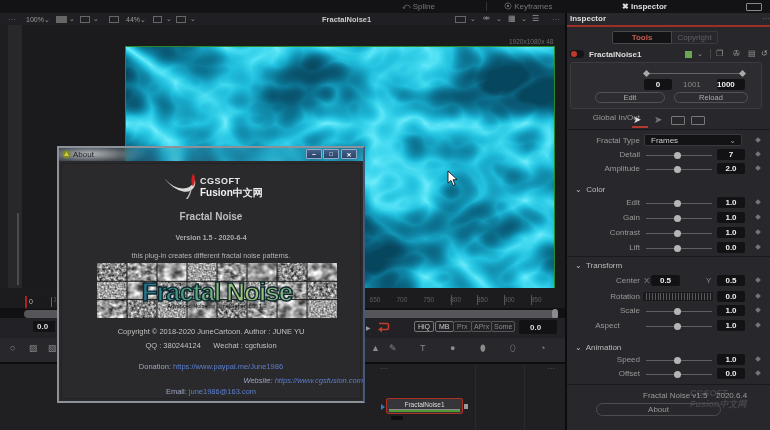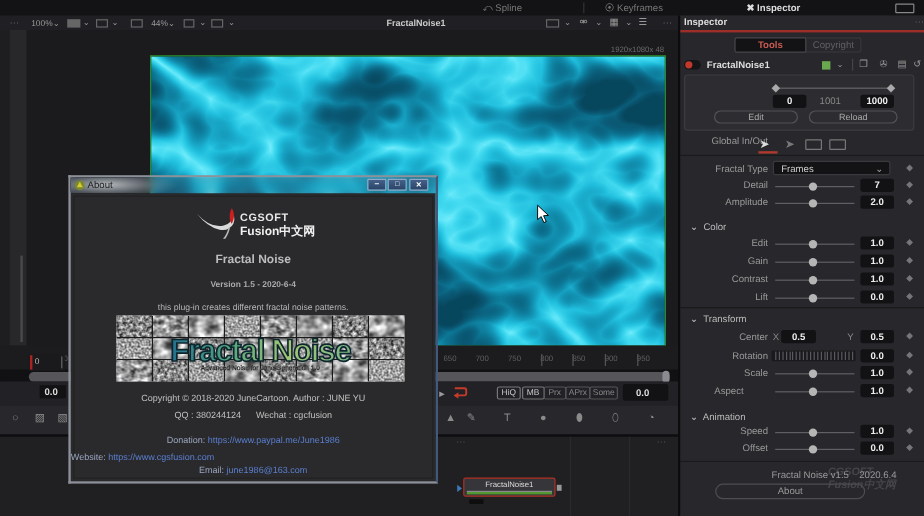--- a/index.html
+++ b/index.html
@@ -171,21 +171,21 @@
   <div class="abs txt" style="left:748px;top:49px;font-size:8px;color:#999;">▤</div>
   <div class="abs txt" style="left:761px;top:49px;font-size:8px;color:#999;">↺</div>
 
   <div class="abs" style="left:570px;top:62px;width:192px;height:47px;background:#2d2d31;border:1px solid #3c3c40;border-radius:3px;"></div>
   <div class="abs txt" style="left:580px;top:69px;width:60px;text-align:right;font-size:8px;margin-top:44px;">Global In/Out</div>
   <div class="abs" style="left:646px;top:73px;width:97px;height:1px;background:#66666a;"></div>
   <div class="abs" style="left:644px;top:71px;width:5px;height:5px;background:#aaa;transform:rotate(45deg);"></div>
   <div class="abs" style="left:740px;top:71px;width:5px;height:5px;background:#aaa;transform:rotate(45deg);"></div>
   <div class="abs" style="left:644px;top:79px;width:28px;height:11px;background:#121214;border-radius:2px;color:#eee;font-size:8px;font-weight:bold;text-align:center;line-height:11px;">0</div>
   <div class="abs txt" style="left:683px;top:80px;color:#888;font-size:8px;">1001</div>
-  <div class="abs" style="left:717px;top:79px;width:28px;height:11px;background:#121214;border-radius:2px;color:#eee;font-size:8px;font-weight:bold;text-align:center;line-height:11px;">1000</div>
+  <div class="abs" style="left:717px;top:79px;width:28px;height:11px;background:#121214;border-radius:2px;color:#eee;font-size:8px;font-weight:bold;line-height:11px;">1000</div>
   <div class="abs" style="left:595px;top:92px;width:70px;height:11px;border:1px solid #535357;border-radius:6px;color:#aaa;font-size:7.5px;text-align:center;line-height:10px;">Edit</div>
   <div class="abs" style="left:674px;top:92px;width:74px;height:11px;border:1px solid #535357;border-radius:6px;color:#aaa;font-size:7.5px;text-align:center;line-height:10px;">Reload</div>
 
   <div class="abs txt" style="left:633px;top:114px;color:#ddd;font-size:10px;">➤</div>
   <div class="abs txt" style="left:654px;top:114px;color:#777;font-size:10px;">➤</div>
   <div class="abs" style="left:671px;top:116px;width:14px;height:9px;border:1px solid #777;border-radius:1px;"></div>
   <div class="abs" style="left:691px;top:116px;width:14px;height:9px;border:1px solid #777;border-radius:1px;"></div>
   <div class="abs" style="left:632px;top:126px;width:16px;height:2px;background:#b03a30;"></div>
   <div class="abs" style="left:567px;top:129px;width:203px;height:1px;background:#1a1a1c;"></div>
 
@@ -382,17 +382,17 @@
             <line x1="180" y1="0" x2="180" y2="55"></line>
             <line x1="210" y1="0" x2="210" y2="55"></line>
         </g>
         <text x="120" y="38" text-anchor="middle" font-family="Liberation Sans" font-size="26" font-weight="bold" fill="url(#fngrad)" stroke="#0d262e" stroke-width="1.4" letter-spacing="-1">Fractal Noise</text>
         <text x="120" y="45" text-anchor="middle" font-family="Liberation Sans" font-size="5.5" fill="#f0f0f0" stroke="#222" stroke-width="0.4">Advanced Noise for June Generation 1.0</text>
       </svg>
     </div>
     <div class="abs" style="left:0;top:179px;width:304px;text-align:center;color:#c0c0c0;font-size:7.5px;">Copyright © 2018-2020 JuneCartoon. Author : JUNE YU</div>
     <div class="abs" style="left:0;top:193px;width:304px;text-align:center;color:#c0c0c0;font-size:7.5px;">QQ : 380244124&nbsp;&nbsp;&nbsp;&nbsp;&nbsp;&nbsp;Wechat : cgcfusion</div>
     <div class="abs" style="left:0;top:214px;width:304px;text-align:center;font-size:7.5px;color:#9ba6c0;">Donation: <span style="color:#5a7fd0;">https://www.paypal.me/June1986</span></div>
-    <div class="abs" style="left:0;top:228px;width:304px;text-align:left;font-size:7.5px;color:#9ba6c0;">Website: <span style="color:#5a7fd0;">https://www.cgsfusion.com</span></div>
+    <div class="abs" style="left:0;top:228px;width:304px;text-align:right;font-size:7.5px;color:#9ba6c0;font-style:italic;">Website: <span style="color:#5a7fd0;">https://www.cgsfusion.com</span></div>
     <div class="abs" style="left:0;top:239px;width:304px;text-align:center;font-size:7.5px;color:#9ba6c0;">Email: <span style="color:#5a7fd0;">june1986@163.com</span></div>
   </div>
 
 </div>
 
 </body></html>

